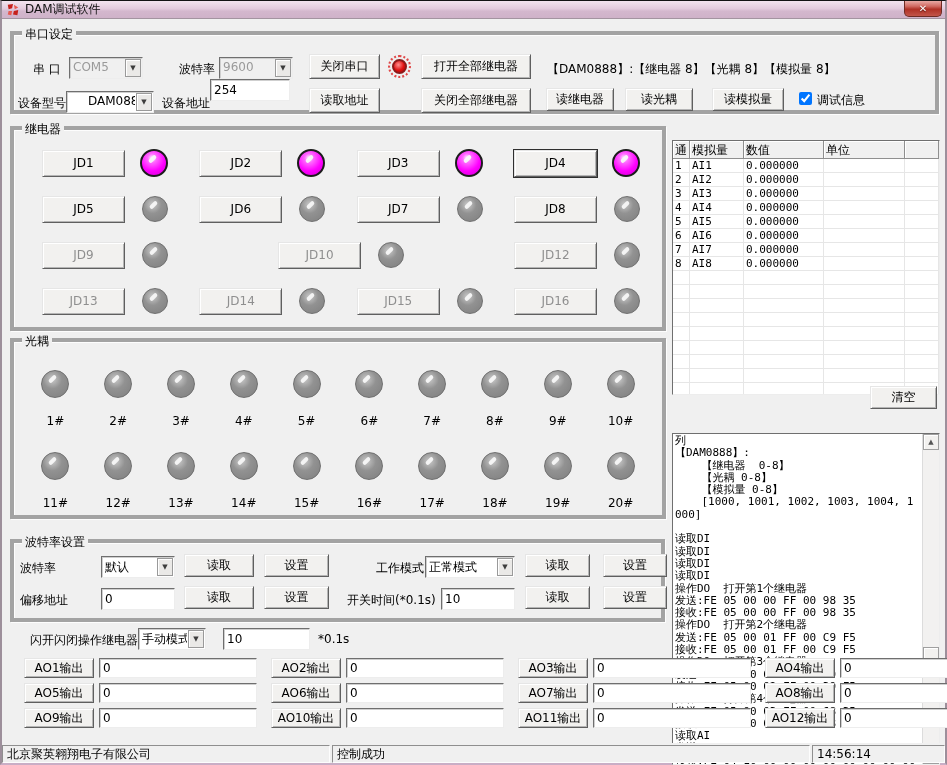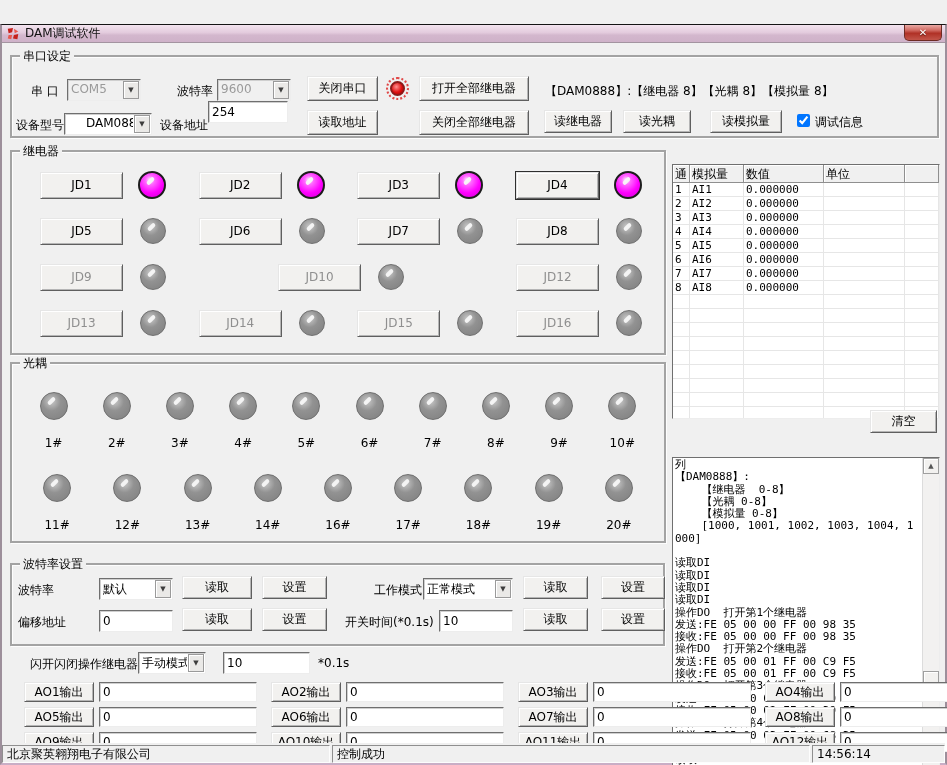--- a/index.html
+++ b/index.html
@@ -4,36 +4,36 @@
 <style>
   * { margin:0; padding:0; box-sizing:border-box; }
   html,body { width:947px; height:765px; }
   body {
     font-family:"DejaVu Sans", sans-serif;
     font-size:12px; color:#000;
     background:#F0F0F0; position:relative; overflow:hidden;
   }
   .win { position:absolute; inset:0; border-top:1px solid #141414;
          border-left:2px solid #9d8f9b; border-right:2px solid #9d8f9b;
-         border-bottom:2px solid #c9aec6;margin-top:24px; }
+         border-bottom:2px solid #c9aec6; }
   
   .titlebar { position:absolute; top:0; left:0; right:0; height:18px;
     background:linear-gradient(180deg,#f3e4ef 0%,#e3cbdd 45%,#d3b7cd 60%,#cfb2c9 100%);
     border-bottom:1px solid #a394a0; display:flex; align-items:center; gap:5px; padding-left:4px; }
   .title-text { font-size:12px; color:#111; }
   .app-icon { width:14px; height:14px; display:inline-block; }
   .close-btn { position:absolute; top:0; right:3px; width:38px; height:16px;
     background:linear-gradient(180deg,#e9a9a4 0%,#d06a62 35%,#b03126 55%,#c2554a 100%);
     border:1px solid #6e2b24; border-top:none; border-radius:0 0 5px 5px;
     color:#fff; font-weight:bold; font-size:10px; display:flex; align-items:center; justify-content:center;
     text-shadow:0 1px 1px #5a1812; cursor:default; }
   .client { position:absolute; top:19px; left:0; right:0; bottom:0; background:#F0F0F0; }
 
   
-  .grp { position:absolute; border:2px solid #a3a3a3; box-shadow:1px 1px 0 #fdfdfd, inset 1px 1px 0 #fdfdfd; }
+  .grp { position:absolute; border:4px solid #a3a3a3; box-shadow:1px 1px 0 #fdfdfd, inset 1px 1px 0 #fdfdfd; }
   .legend { position:absolute; top:-8px; left:8px; background:#F0F0F0; padding:0 3px; line-height:14px; }
   .btn { position:absolute; display:flex; align-items:center; justify-content:center;
     font-family:"DejaVu Sans",sans-serif; font-size:12px; color:#000;
     background:#F2F1EF; border:1px solid; border-color:#e6e6e6 #5f5f5f #5f5f5f #e6e6e6;
     box-shadow:inset 1px 1px 0 #ffffff, inset -1px -1px 0 #b5b5b5; cursor:default; }
   .btn.dis { color:#8f8f8f; }
   .btn.focused { outline:1px solid #2f2f2f; outline-offset:0; }
   .inp { position:absolute; background:#fff; border:1px solid; border-color:#6f6f6f #ededed #ededed #6f6f6f;
     box-shadow:inset 1px 1px 0 #cfcfcf; font-family:"DejaVu Sans",sans-serif; font-size:12px; padding:1px 3px; }
   .combo { position:absolute; display:flex; background:#fff; border:1px solid;
@@ -426,20 +426,24 @@
             <span class="led"></span>
             <span class="opto-label">12#</span>
           </div>
         <div class="opto-cell">
             <span class="led"></span>
             <span class="opto-label">13#</span>
           </div>
         <div class="opto-cell">
             <span class="led"></span>
             <span class="opto-label">14#</span>
+          </div>
+        <div class="opto-cell">
+            <span class="led"></span>
+            <span class="opto-label">15#</span>
           </div>
         <div class="opto-cell">
             <span class="led"></span>
             <span class="opto-label">16#</span>
           </div>
         <div class="opto-cell">
             <span class="led"></span>
             <span class="opto-label">17#</span>
           </div>
         <div class="opto-cell">

